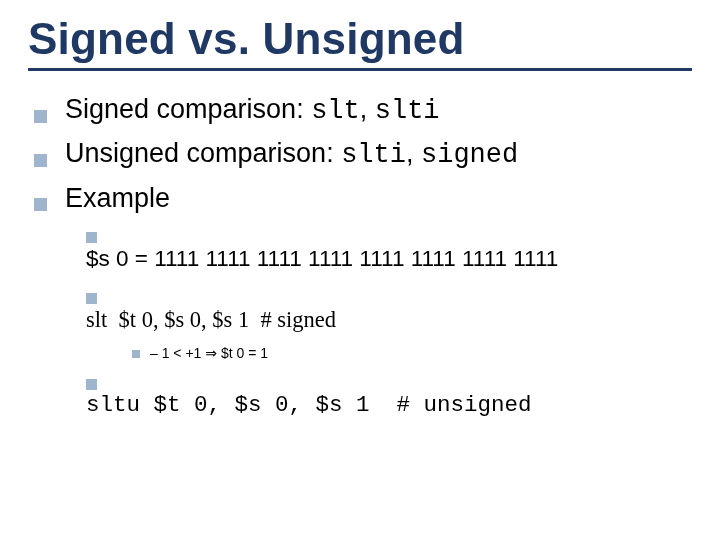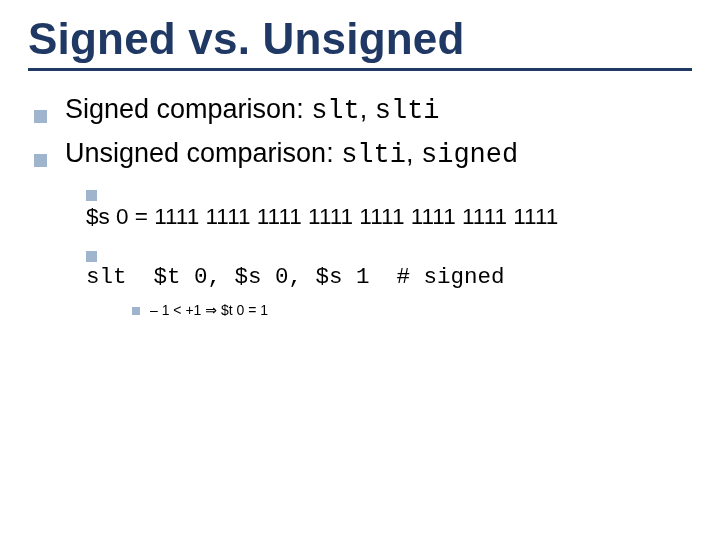--- a/index.html
+++ b/index.html
@@ -96,39 +96,49 @@
       </span>
     </li>
 
     <li>
       <span class="sq"></span>
       <span class="txt">
         <span>Unsigned comparison: </span><span class="mono">slti</span><span>, </span><span class="mono">signed</span>
       </span>
     </li>
 
+    <li>
+      <span class="sq"></span>
+      <span class="txt">Example</span>
+    </li>
 
   </ul>
 
   <ul class="l2">
 
     <li>
       <span class="sq"></span>
       <span class="txt">$s 0 = 1111 1111 1111 1111 1111 1111 1111 1111</span>
     </li>
 
 
     <li>
       <span class="sq"></span>
-      <span class="txt mono" style="white-space: pre;">slt  $t 0, $s 0, $s 1  # signed</span>
+      <span class="txt mono" style="white-space: pre; font-family: Liberation Serif, serif;">slt  $t 0, $s 0, $s 1  # signed</span>
     </li>
   </ul>
 
   <ul class="l3">
     <li>
       <span class="sq"></span>
       <span class="txt">– 1 &lt; +1 ⇒ $t 0 = 1</span>
     </li>
   </ul>
 
+  <ul class="l2">
+    <li>
+      <span class="sq"></span>
+      <span class="txt mono" style="white-space: pre;">sltu $t 0, $s 0, $s 1  # unsigned</span>
+    </li>
+  </ul>
 
 
 </div>
 
 </body></html>

